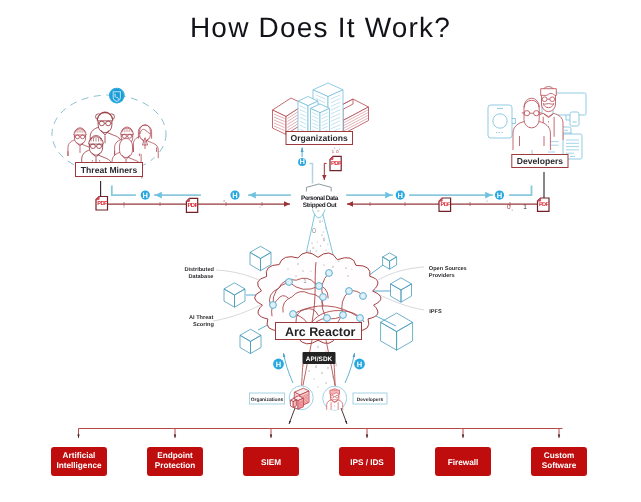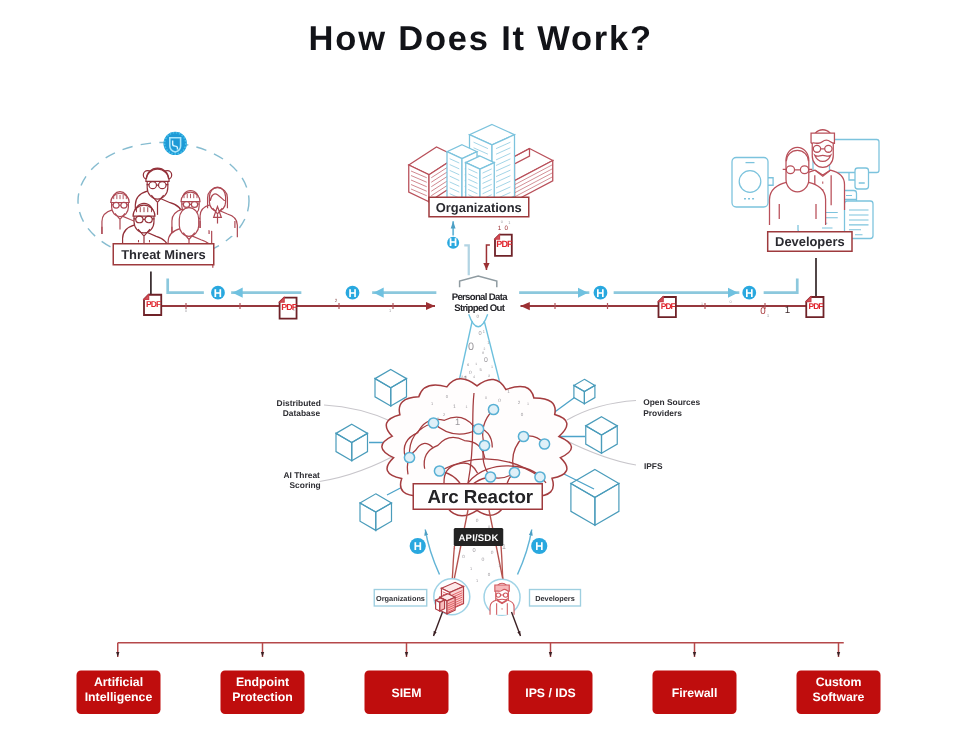--- a/index.html
+++ b/index.html
@@ -1,18 +1,18 @@
 <!DOCTYPE html>
 <html><head>
 <meta charset="utf-8">
 <style>
   html,body{margin:0;padding:0;}
   body{width:641px;height:502px;background:#ffffff;font-family:"Liberation Sans",sans-serif;overflow:hidden;-webkit-font-smoothing:antialiased;text-rendering:geometricPrecision;}
   #root{position:relative;width:641px;height:502px;}
-  .title{position:absolute;left:0;top:12px;width:641px;text-align:center;font-size:23px;font-weight:bold;color:#121318;letter-spacing:1.2px;}
+  .title{position:absolute;left:0;top:12px;width:641px;text-align:center;font-size:28px;font-weight:normal;color:#121318;letter-spacing:1.2px;}
   svg#scene{position:absolute;left:0;top:0;width:641px;height:502px;}
   .mlbl{font-family:"Liberation Sans",sans-serif;font-weight:bold;font-size:5.6px;fill:#2e2e33;}
   .arclbl{font-family:"Liberation Sans",sans-serif;font-weight:bold;font-size:12.5px;fill:#232326;letter-spacing:-0.05px;}
   .apilbl{font-family:"Liberation Sans",sans-serif;font-weight:bold;font-size:6.4px;fill:#ffffff;letter-spacing:0.1px;}
   .hlbl{font-family:"Liberation Sans",sans-serif;font-weight:bold;font-size:7.5px;fill:#ffffff;}
   .pdlbl{font-family:"Liberation Sans",sans-serif;font-weight:bold;font-size:6.4px;fill:#26262b;letter-spacing:-0.45px;}
   .pdftxt{font-family:"Liberation Sans",sans-serif;font-weight:bold;fill:#e0262f;letter-spacing:-0.6px;}
   .actorlbl{font-family:"Liberation Sans",sans-serif;font-weight:bold;font-size:8.6px;fill:#2a2a30;}
   .smlbl{font-family:"Liberation Sans",sans-serif;font-weight:bold;font-size:4.9px;fill:#2e2e33;}
   .out{font-family:"Liberation Sans",sans-serif;font-weight:bold;font-size:8.2px;fill:#fff;}

